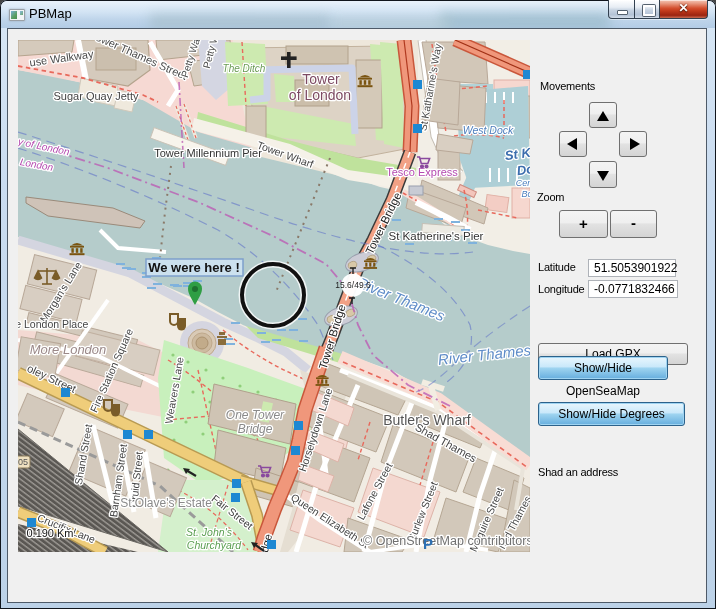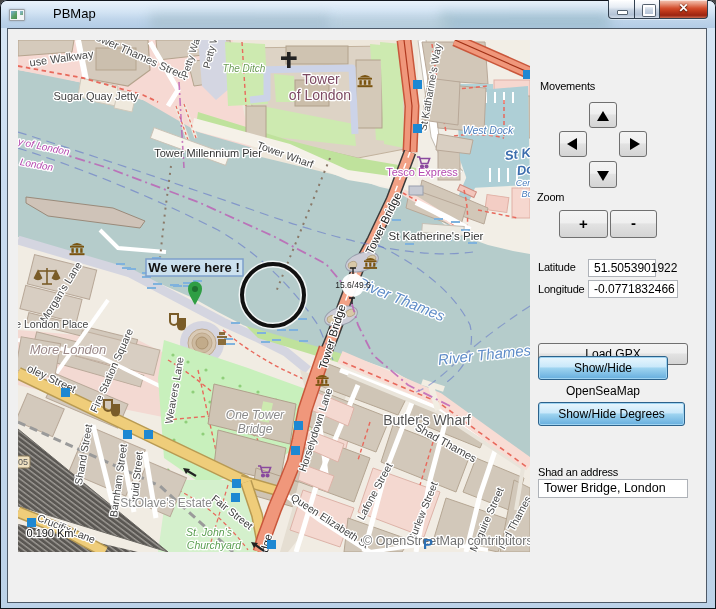--- a/index.html
+++ b/index.html
@@ -5,21 +5,21 @@
   html,body{margin:0;padding:0;}
   body{width:716px;height:609px;overflow:hidden;font-family:"Liberation Sans",sans-serif;background:#444;}
   #win{position:absolute;left:0;top:0;width:716px;height:609px;border-radius:7px 7px 0 0;
        background:linear-gradient(180deg,#d8e7f5 0%,#cadcf0 30%,#bcd2e8 100%);
        box-shadow:inset 0 0 0 1px #10151c;overflow:hidden;}
   
   #glassTop{position:absolute;left:1px;top:1px;width:714px;height:27px;
       background:linear-gradient(180deg,#e9f2fb 0%,#d3e4f4 40%,#bed4ea 70%,#b3cce6 100%);border-radius:6px 6px 0 0;}
   .blob{position:absolute;filter:blur(6px);opacity:.55;}
   #clientline{position:absolute;left:7px;top:28px;width:698px;height:573px;border:1px solid #4e5a68;background:#f0f0f0;}
-  #titletxt{position:absolute;left:29px;top:6px;font-size:13px;color:#000;margin-left:24px;}
+  #titletxt{position:absolute;left:29px;top:6px;font-size:13px;color:#000;}
   #appicon{position:absolute;left:9px;top:9px;width:14px;height:10px;border:1px solid #9aa0a6;border-radius:1px;background:#f2f4f6;box-shadow:0 0 2px rgba(120,130,140,.6);}
   #appicon:before{content:"";position:absolute;left:1px;top:1px;width:6px;height:8px;background:linear-gradient(135deg,#7ab0d8 0%,#5a9e62 60%,#4a8e52 100%);}
   #appicon:after{content:"";position:absolute;left:10px;top:1px;width:3px;height:4px;background:linear-gradient(135deg,#8ab8dc,#6aa870);}
   
   .cap{position:absolute;top:0;height:19px;border:1px solid #32404f;border-top:none;box-sizing:border-box;box-shadow:0 1px 0 rgba(255,255,255,0.45), inset 0 1px 0 rgba(255,255,255,0.55);}
   #bmin{left:608px;width:27px;border-radius:0 0 0 4px;background:linear-gradient(180deg,#ffffff 0%,#e7edf4 40%,#c8d4e2 55%,#b4c3d6 82%,#d2dce8 100%);}
   #bmax{left:634px;width:26px;border-radius:0;background:linear-gradient(180deg,#ffffff 0%,#e7edf4 40%,#c8d4e2 55%,#b4c3d6 82%,#d2dce8 100%);}
   #bclose{left:659px;width:49px;border-radius:0 0 4px 0;background:linear-gradient(180deg,#f5c6b5 0%,#e99c84 18%,#d4502f 45%,#c23a1c 60%,#9c2410 85%,#c96b52 100%);}
   #bmin:after{content:"";position:absolute;left:8px;top:10px;width:9px;height:3px;background:#fff;border:1px solid #55616e;border-radius:1px;}
   #bmax:after{content:"";position:absolute;left:8px;top:5px;width:8px;height:7px;background:transparent;border:2px solid #fff;box-shadow:0 0 0 1px #55616e;border-radius:1px;}
@@ -459,21 +459,20 @@
   <div class="btn" style="left:619px;top:131px;width:28px;height:26px;">
       <div style="position:absolute;left:10px;top:6px;width:0;height:0;border-top:6.5px solid transparent;border-bottom:6.5px solid transparent;border-left:10px solid #000;"></div>
     </div>
   <div class="btn" style="left:589px;top:161px;width:28px;height:27px;">
       <div style="position:absolute;left:7px;top:9px;width:0;height:0;border-left:6.5px solid transparent;border-right:6.5px solid transparent;border-top:10px solid #000;"></div>
     </div>
   <div class="lbl" style="left:537px;top:191px;">Zoom</div>
   <div class="btn" style="left:559px;top:210px;width:49px;height:28px;font-size:15px;font-weight:bold;line-height:26px;">+</div>
   <div class="btn" style="left:610px;top:210px;width:47px;height:28px;font-size:15px;font-weight:bold;line-height:24px;">-</div>
   <div class="lbl" style="left:538px;top:261px;">Latitude</div>
-  <div class="field" style="left:588px;top:259px;width:68px;height:18px;font-size:12px;">51.5053901922</div>
+  <div class="field" style="left:588px;top:259px;width:88px;height:18px;font-size:12px;">51.5053901922</div>
   <div class="lbl" style="left:538px;top:283px;">Longitude</div>
   <div class="field" style="left:588px;top:280px;width:90px;height:18px;font-size:12px;">-0.0771832466</div>
   <div class="btn" style="left:538px;top:343px;width:150px;height:22px;line-height:21px;">Load GPX</div>
   <div class="btn blue" style="left:538px;top:356px;width:130px;height:24px;line-height:23px;">Show/Hide OpenSeaMap</div>
   <div class="btn blue" style="left:538px;top:402px;width:147px;height:24px;line-height:23px;">Show/Hide Degrees</div>
   <div class="lbl" style="left:538px;top:466px;">Shad an address</div>
-  <div class="field" style="left:538px;top:479px;width:150px;height:19px;">Tower Bridge, London</div>
 </div>
 
 </body></html>

